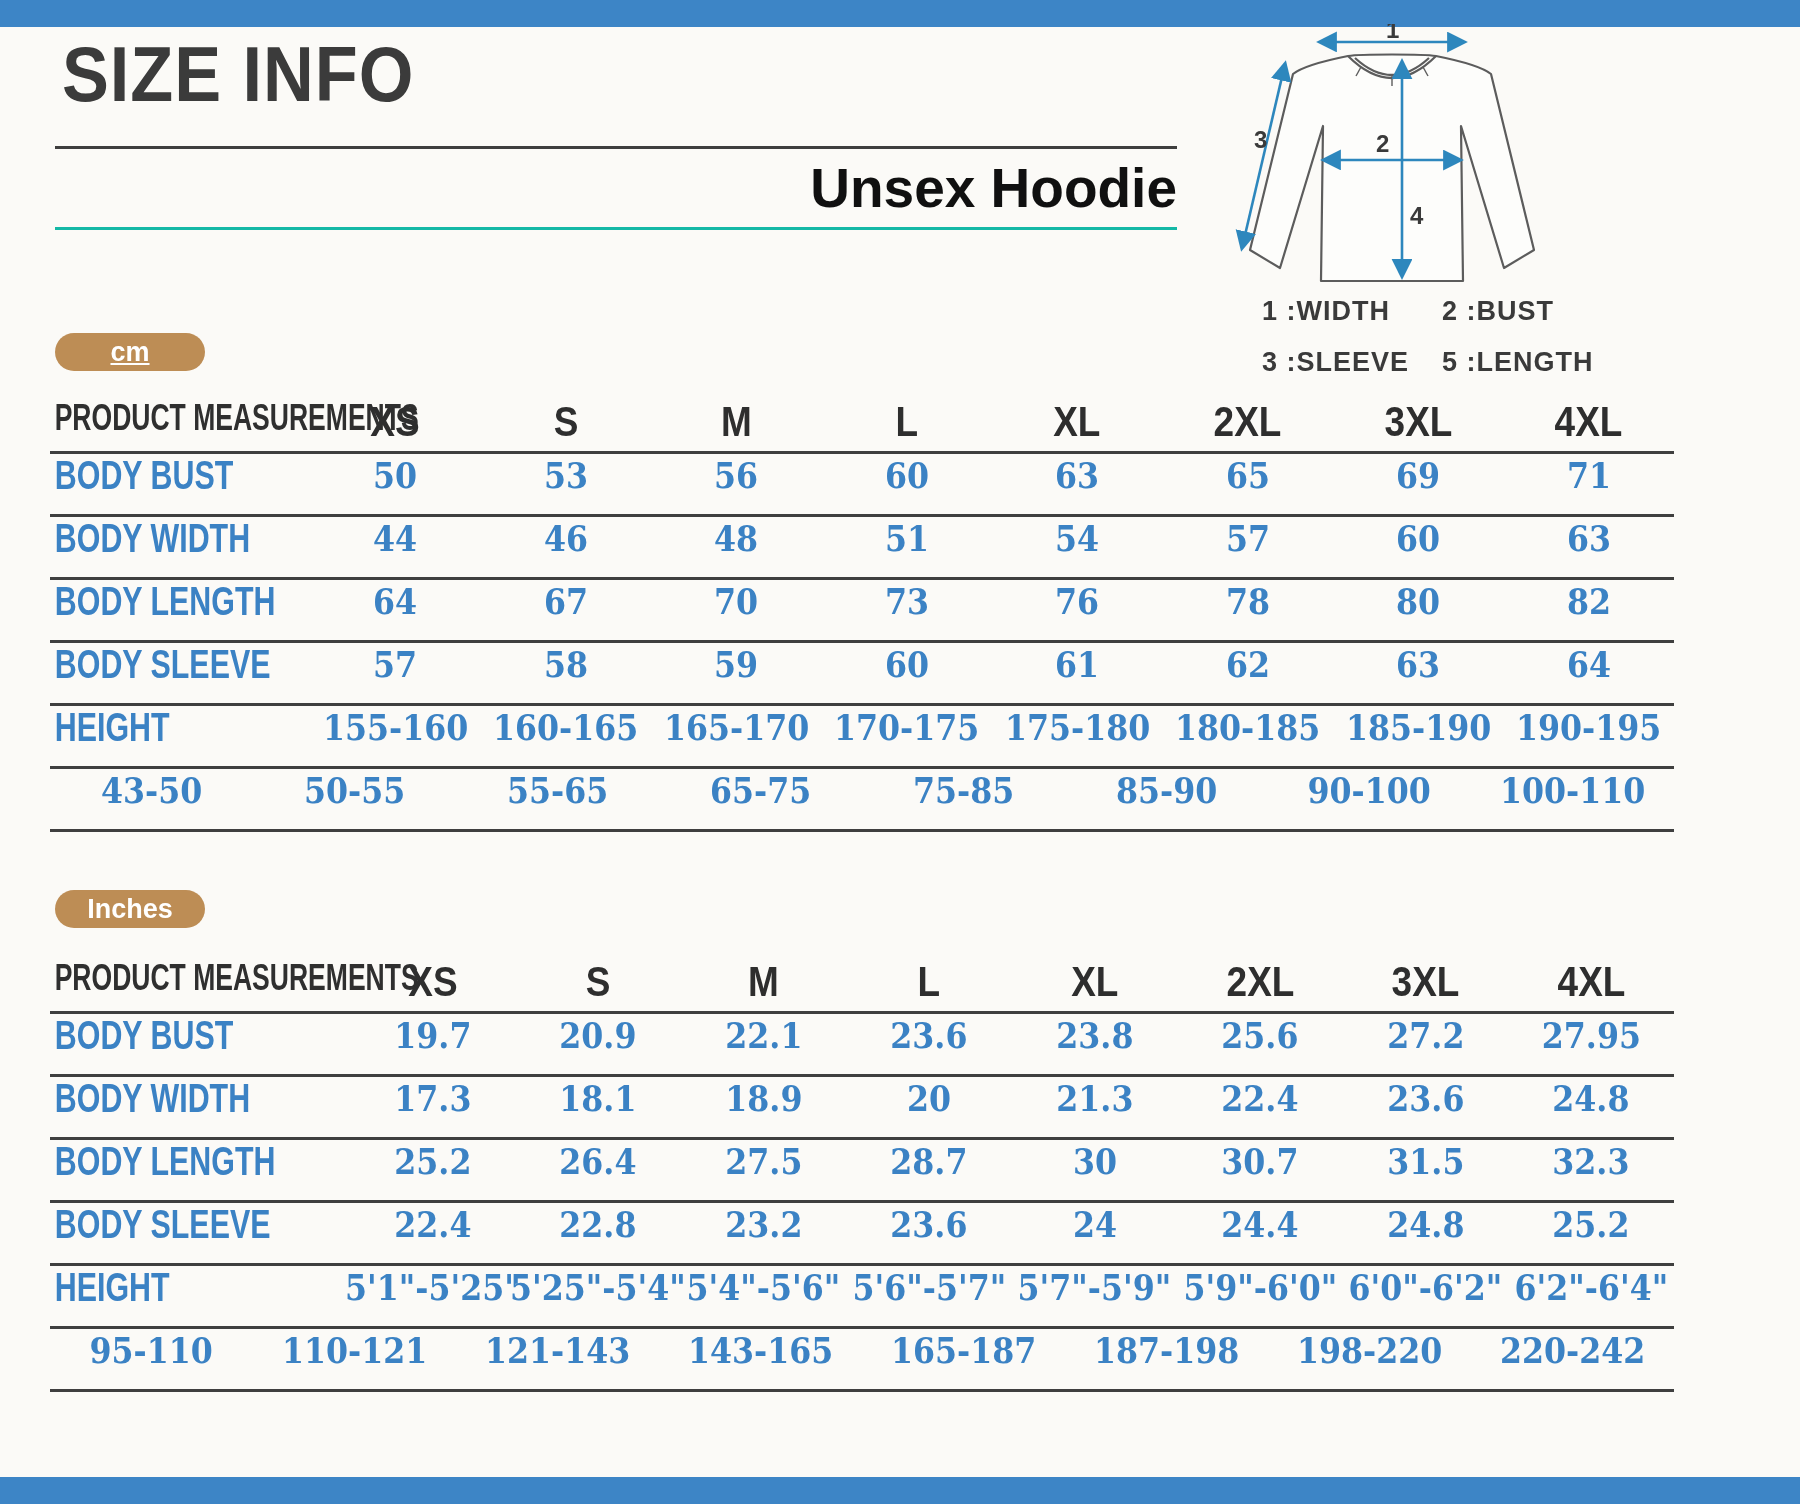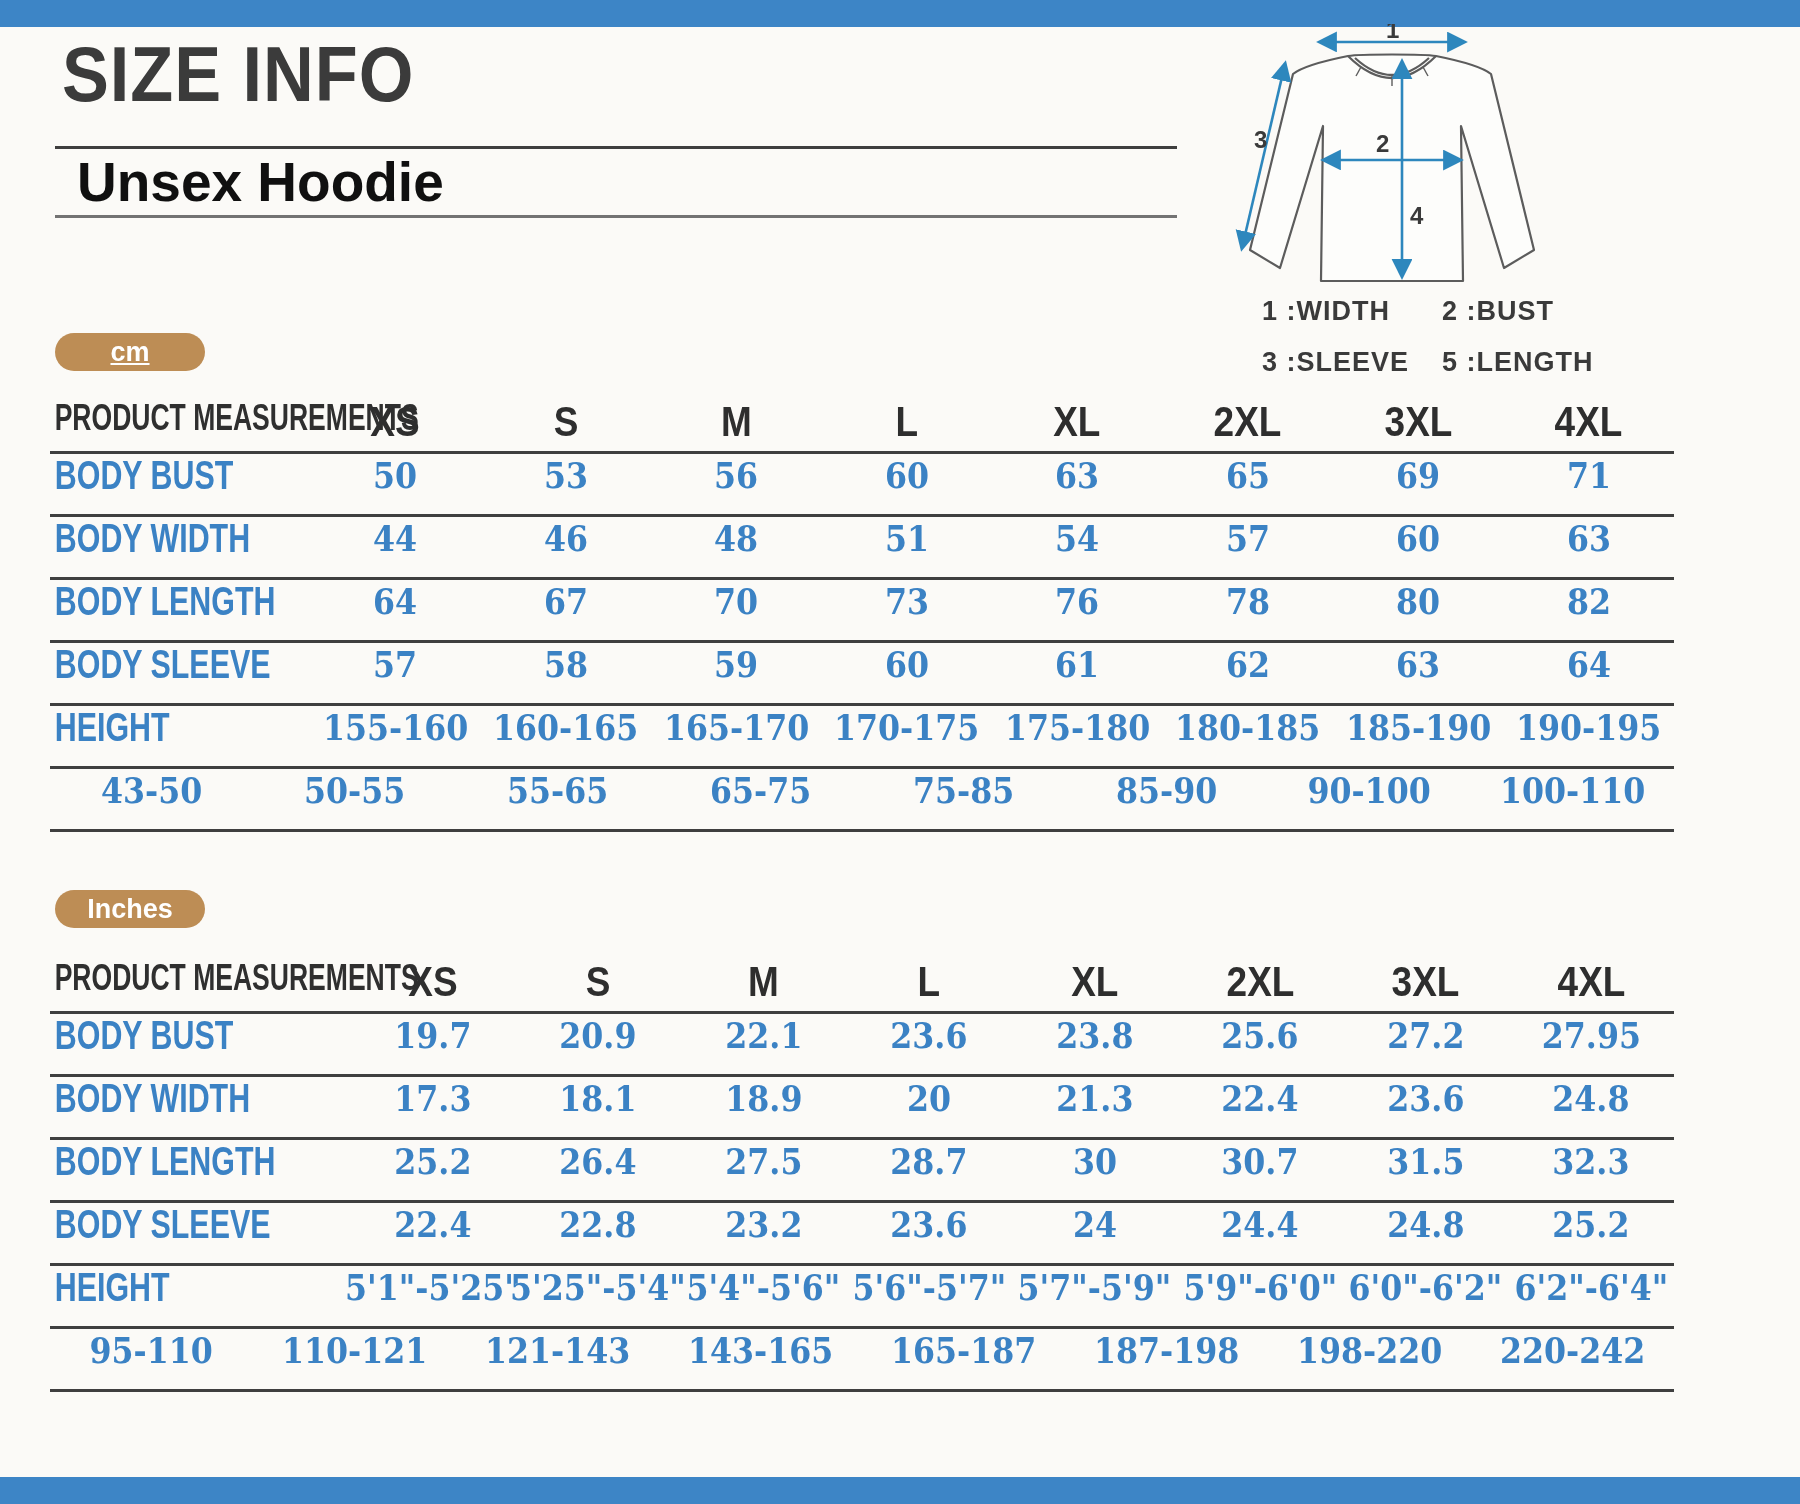--- a/index.html
+++ b/index.html
@@ -26,23 +26,23 @@
   .bottom-bar{bottom:0;}
 
   .page-title{
     position:absolute;left:62px;top:36px;
     font-size:74px;font-weight:bold;line-height:1;
     color:#3b3b3b;letter-spacing:1px;
     transform:scaleX(.95) scaleY(1.05);transform-origin:left top;
     white-space:nowrap;
   }
   .subtitle-wrap{
-    position:absolute;left:55px;top:146px;width:1122px;height:72px;
-    border-top:3px solid #3e3e3e;border-bottom:3px solid #737373;
-    display:flex;align-items:center;
+    position:absolute;left:55px;top:146px;width:1122px;height:84px;
+    border-top:3px solid #3e3e3e;border-bottom:3px solid #14b8a6;
+    display:flex;align-items:center;justify-content:flex-end;
   }
   .subtitle{
     font-size:55px;font-weight:bold;color:#101010;
     padding-left:22px;white-space:nowrap;
   }
 
   
   .diagram{position:absolute;left:1228px;top:24px;width:330px;height:290px;}
   .legend{
     position:absolute;left:1262px;top:296px;

